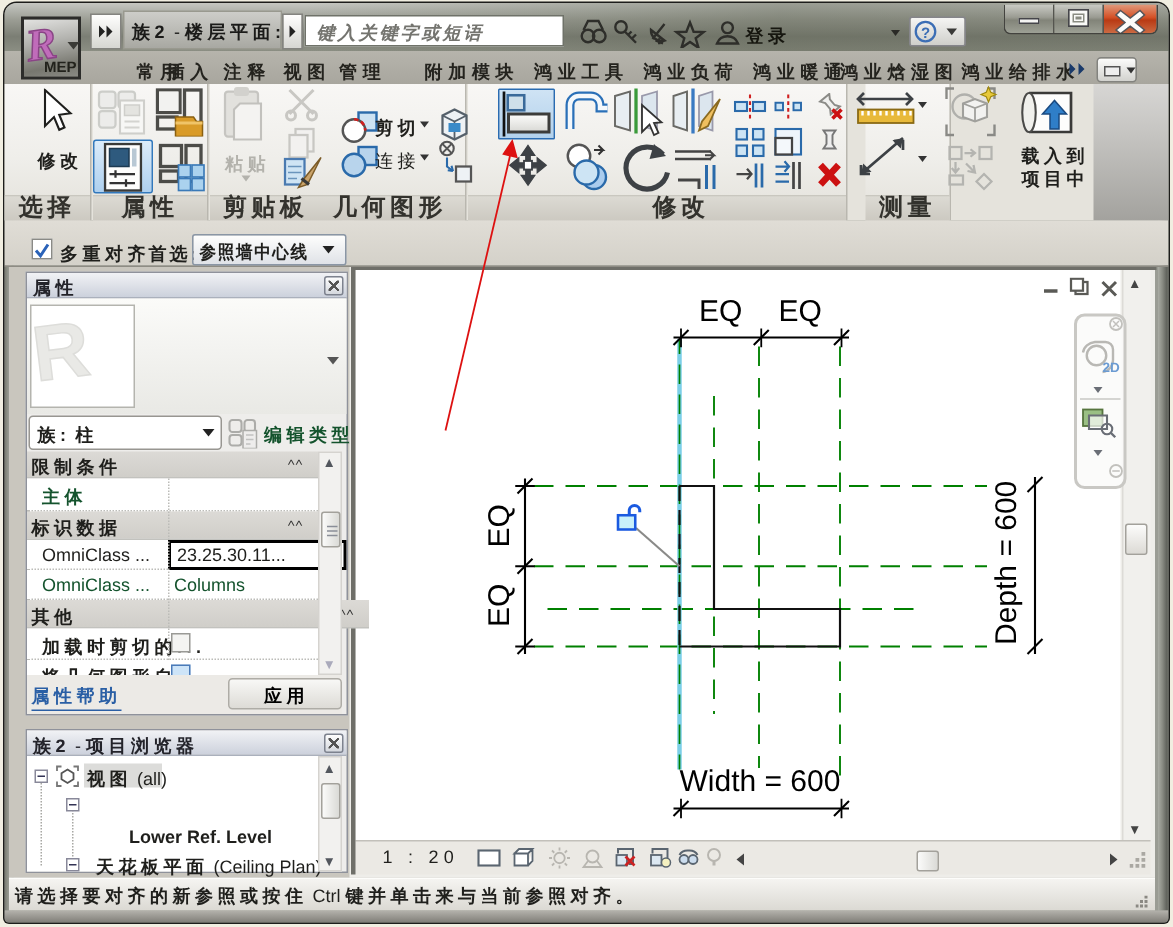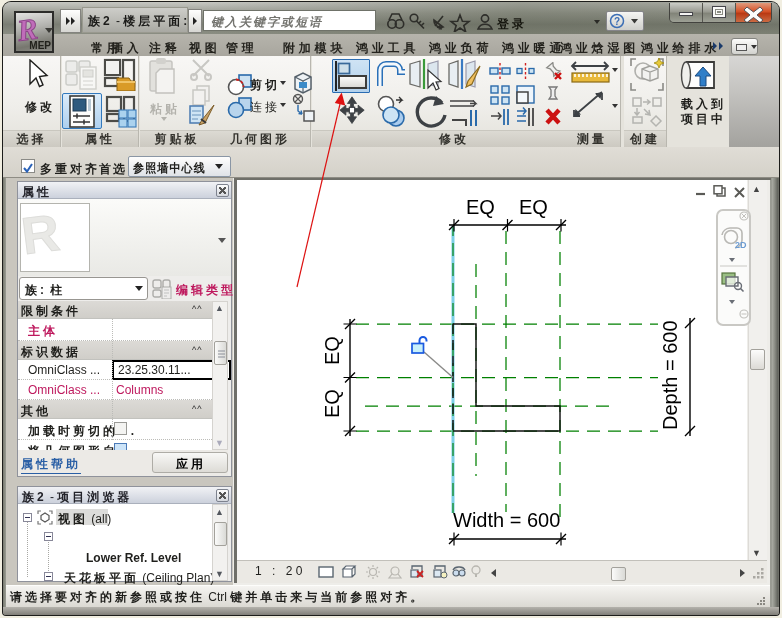--- a/index.html
+++ b/index.html
@@ -5,42 +5,42 @@
 html,body{width:782px;height:618px;overflow:hidden;}
 body{font-family:"Liberation Sans",sans-serif;background:#f1eee1;position:relative;}
 .cjk{letter-spacing:3px;font-weight:bold;}
 #win{position:absolute;left:3px;top:2px;width:776px;height:613px;border-radius:8px 8px 3px 3px;background:#9a9c94;box-shadow:0 0 0 1px #1d1d1b;overflow:hidden;}
 #titlebar{position:absolute;left:0;top:0;width:776px;height:32px;background:linear-gradient(180deg,#c6c7c2 0%,#9b9d94 35%,#7b7e74 70%,#8b8e83 100%);}
 #titlebar i{content:"";position:absolute;left:200px;top:0;width:576px;height:100%;background:linear-gradient(90deg,rgba(120,124,110,0),rgba(95,100,84,.42) 55%,rgba(88,93,78,.28));}
 #tabrow{position:absolute;left:0;top:32px;width:776px;height:22px;background:linear-gradient(180deg,#b6b4ac,#a8a69e);}
 .tab{position:absolute;top:40px;font-size:12px;color:#24231e;letter-spacing:3.8px;white-space:nowrap;font-weight:bold;}
 #ribbon{position:absolute;left:0;top:54px;width:776px;height:91px;background:#e5e3dc;}
 .rpanel{position:absolute;top:0;height:91px;background:linear-gradient(180deg,#f8f7f5 0%,#efeeea 55%,#e3e1da 100%);border-right:1px solid #b9b7af;}
-.rlabel{position:absolute;bottom:0;width:100%;height:17px;background:linear-gradient(180deg,#dcdad3,#ccc9c1);font-size:12px;color:#33322d;text-align:center;line-height:16px;border-top:1px solid #c9c7bf;font-weight:bold;}
+.rlabel{position:absolute;bottom:0;width:100%;height:17px;background:linear-gradient(180deg,#dcdad3,#ccc9c1);font-size:16px;color:#33322d;text-align:center;line-height:16px;border-top:1px solid #c9c7bf;font-weight:bold;}
 #ribright{position:absolute;left:726px;top:0;width:50px;height:91px;background:linear-gradient(180deg,#d7d6d4 0%,#c6c5c2 35%,#a3a29e 100%);}
 #optbar{position:absolute;left:0;top:145px;width:776px;height:31px;background:linear-gradient(180deg,#e0ddd6,#d4d1c9);border-bottom:1px solid #8e8c84;}
 #client{position:absolute;left:3px;top:176px;width:764px;height:407px;background:#c9c6be;}
 #dview{position:absolute;left:227px;top:0;width:537px;height:407px;background:#eeede9;}
 #canvas{position:absolute;left:4px;top:2px;width:510px;height:380px;background:#fff;}
 #dborder{position:absolute;left:1px;top:0px;width:3px;height:405px;background:#6f6f69;}
 #dtop{position:absolute;left:1px;top:0px;width:537px;height:2px;background:#6f6f69;}
 #vsb{position:absolute;left:515px;top:2px;width:19px;height:380px;background:#f1f0ed;border-left:1px solid #dddbd7;}
 #vcb{position:absolute;left:4px;top:382px;width:530px;height:23px;background:#ebe9e4;border-top:1px solid #c2c0ba;}
 .palette{position:absolute;background:#eeedeb;border:1px solid #8f929b;}
 .ptitle{position:absolute;left:0;top:0;width:100%;height:17px;background:linear-gradient(180deg,#f1f2f5,#ccd1dc);border-bottom:1px solid #aab0bc;font-size:12px;color:#23232a;}
 .pclose{position:absolute;right:2px;top:2px;width:13px;height:13px;background:linear-gradient(180deg,#fdfdfd,#d5d8de);border:1px solid #7d828e;border-radius:2px;}
 .pclose:after{content:"";position:absolute;left:2px;top:2px;width:7px;height:7px;background:
  linear-gradient(45deg,transparent 42%,#555 42%,#555 58%,transparent 58%),
  linear-gradient(-45deg,transparent 42%,#555 42%,#555 58%,transparent 58%);}
 #statusbar{position:absolute;left:3px;top:583px;width:764px;height:22px;background:linear-gradient(180deg,#f5f4f1,#dbd9d3);border-top:1px solid #fdfdfb;}
 #botframe{position:absolute;left:0;top:605px;width:776px;height:8px;background:linear-gradient(180deg,#b4b2ac,#807e78);}
 #deco{position:absolute;left:0;top:0;width:782px;height:618px;pointer-events:none;}
 #deco>*{position:absolute;}
 .t12{font-size:12px;color:#1f1f1c;white-space:nowrap;}
-.gray{color:#be185d;}
+.gray{color:#14532d;}
 .hdr{position:absolute;left:0;width:100%;background:linear-gradient(180deg,#dcdad6,#d0cec9);border-bottom:1px solid #c2c2be;}
 .prow{position:absolute;left:0;width:100%;background:#fff;border-bottom:1px dotted #bcbcb8;}
 .chev{position:absolute;font-size:9px;color:#333;transform:scaleY(.8);}
 .sbtrack{position:absolute;background:#f2f1ef;border:1px solid #d5d3cf;}
 .sbthumb{position:absolute;background:linear-gradient(90deg,#fbfbfa,#dadad6);border:1px solid #a3a19b;border-radius:2px;}
 .sbbtn{position:absolute;color:#53575e;font-size:9px;line-height:10px;text-align:center;}
 .treedot{position:absolute;border-left:1px dotted #a8a8a4;width:0;}
 .pm{position:absolute;width:9px;height:9px;background:#fff;border:1px solid #889;}
 .pm:after{content:"";position:absolute;left:1px;top:3px;width:5px;height:1px;background:#335;}
 </style></head>
@@ -63,25 +63,22 @@
       </div>
     <div class="rpanel" style="left:137px;width:97px;">
         <div class="rlabel cjk" style="text-indent:-22px;">剪贴板</div>
       </div>
     <div class="rpanel" style="left:225px;width:83px;">
         <div class="rlabel cjk" style="text-indent:-18px;">几何图形</div>
       </div>
     <div class="rpanel" style="left:309px;width:253px;">
         <div class="rlabel cjk" style="text-indent:32px;">修改</div>
       </div>
-    <div class="rpanel" style="left:561px;width:57px;">
+    <div class="rpanel" style="left:574px;width:57px;">
         <div class="rlabel cjk">测量</div>
-      </div>
-    <div class="rpanel" style="left:621px;width:43px;">
-        <div class="rlabel cjk">创建</div>
       </div>
     <div id="ribright"></div>
   </div>
   <div id="optbar"></div>
   <div id="client">
     <div id="dview">
       <div id="canvas"></div>
       <div id="vsb"></div>
       <div id="vcb"></div>
       <div id="dborder"></div>
@@ -450,21 +447,21 @@
 <div class="prow" style="left:18px;top:360px;width:194px;height:20px;">
       <span class="t12" style="position:absolute;left:10px;top:3px;">OmniClass ...</span>
     </div>
 <div style="left:112px;top:360px;width:119px;height:20px;background:#fff;border:2px solid #000;">
       <span class="t12" style="position:absolute;left:4px;top:1px;">23.25.30.11...</span>
     </div>
 <div class="prow" style="left:18px;top:380px;width:194px;height:20px;">
       <span class="t12 gray" style="position:absolute;left:10px;top:3px;">OmniClass ...</span>
       <span class="t12 gray" style="position:absolute;left:98px;top:3px;">Columns</span>
     </div>
-<div class="hdr" style="left:18px;top:400px;width:194px;height:19px;">
+<div class="hdr" style="left:18px;top:400px;width:228px;height:19px;">
       <span class="t12 cjk" style="position:absolute;left:3px;top:3px;">其他</span>
       <span class="chev" style="right:10px;top:3px;">˄˄</span>
     </div>
 <div class="prow" style="left:18px;top:419px;width:194px;height:21px;">
       <span class="t12 cjk" style="position:absolute;left:10px;top:4px;">加载时剪切的...</span>
       <span style="position:absolute;left:96px;top:3px;width:13px;height:13px;background:#f4f4f2;border:1px solid #9a9a96;"></span>
     </div>
 <div class="prow" style="left:18px;top:440px;width:194px;height:10px;border-bottom:none;">
       <span class="t12 cjk" style="position:absolute;left:10px;top:3px;">将几何图形自...</span>
       <span style="position:absolute;left:96px;top:3px;width:13px;height:10px;background:#cde4f8;border:1px solid #4a7ab8;"></span>

